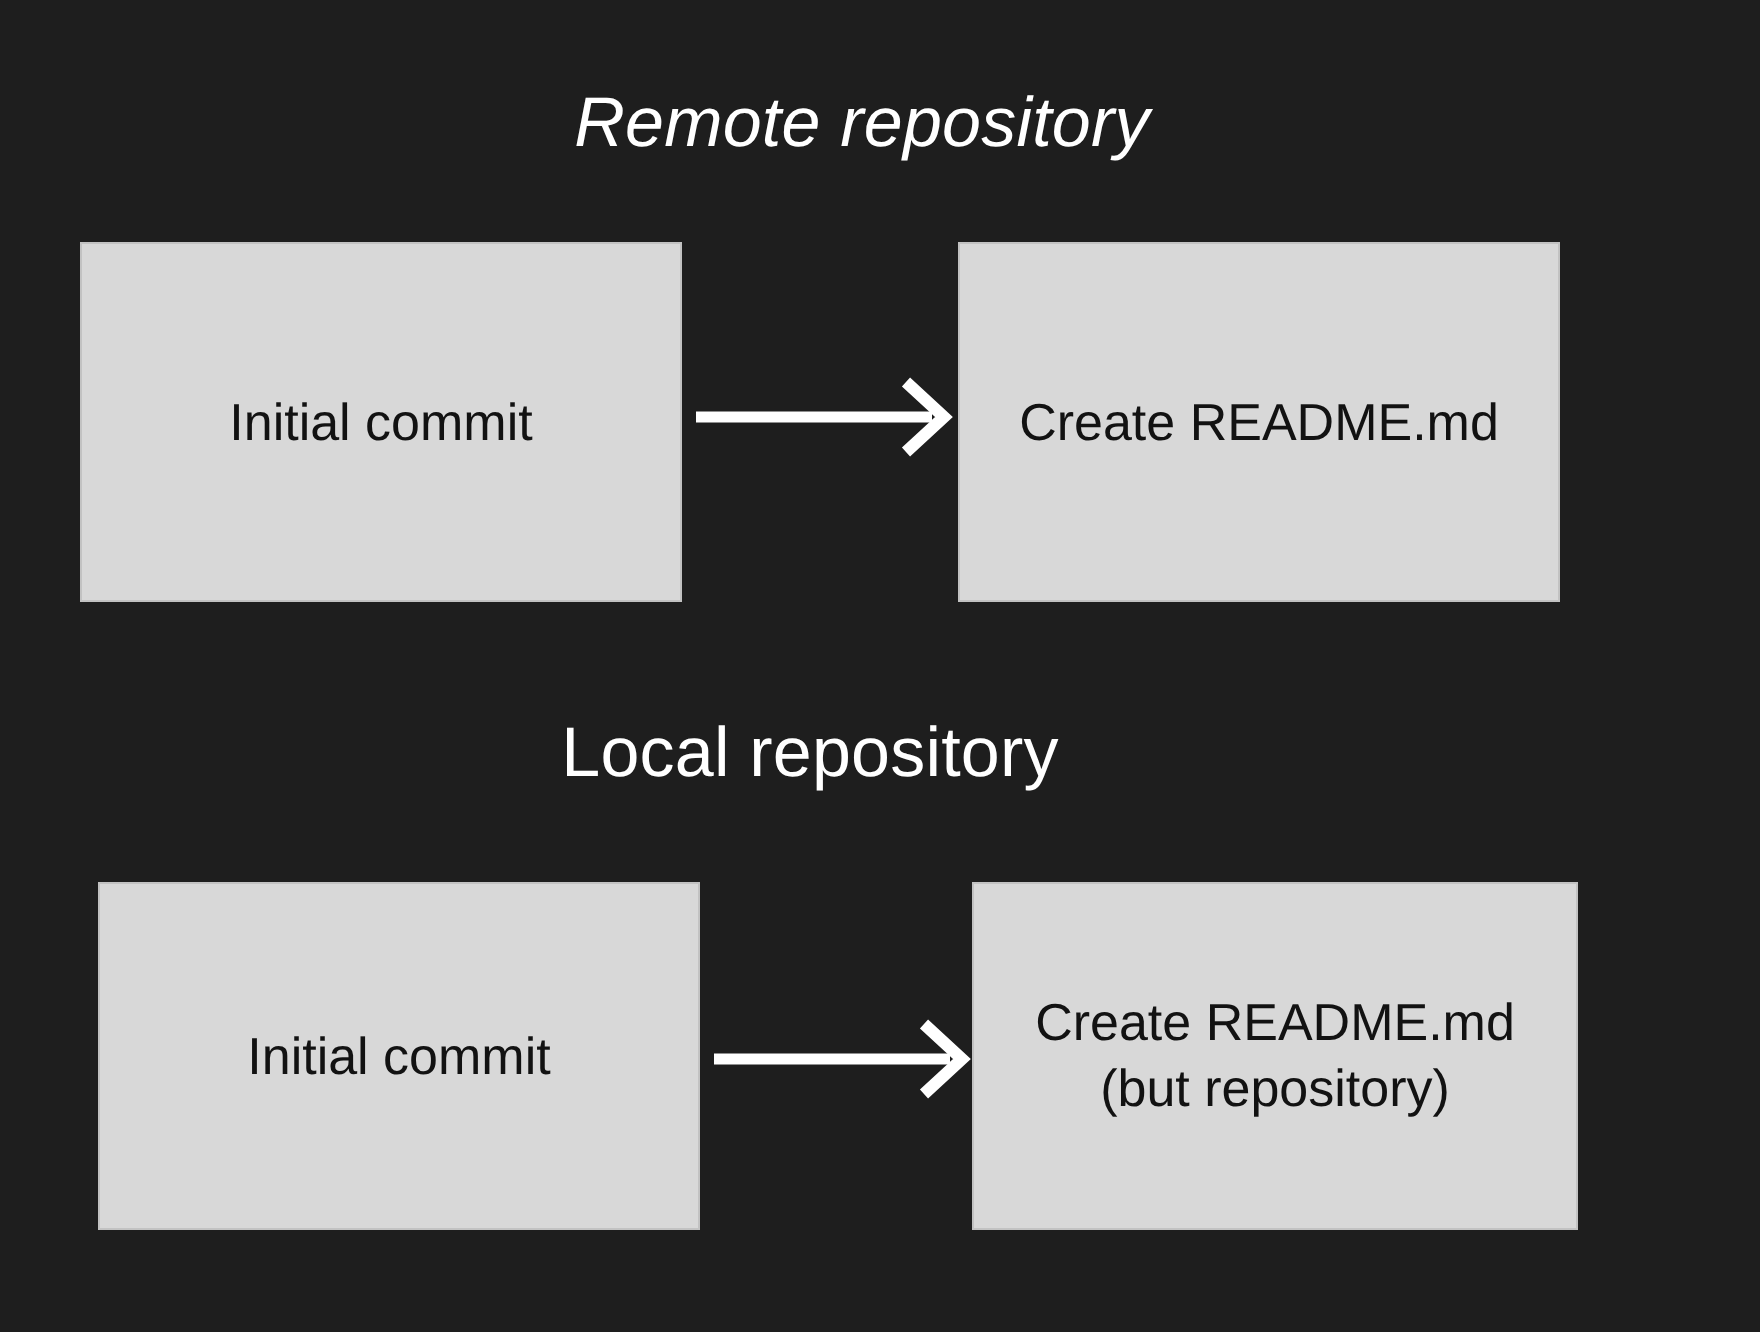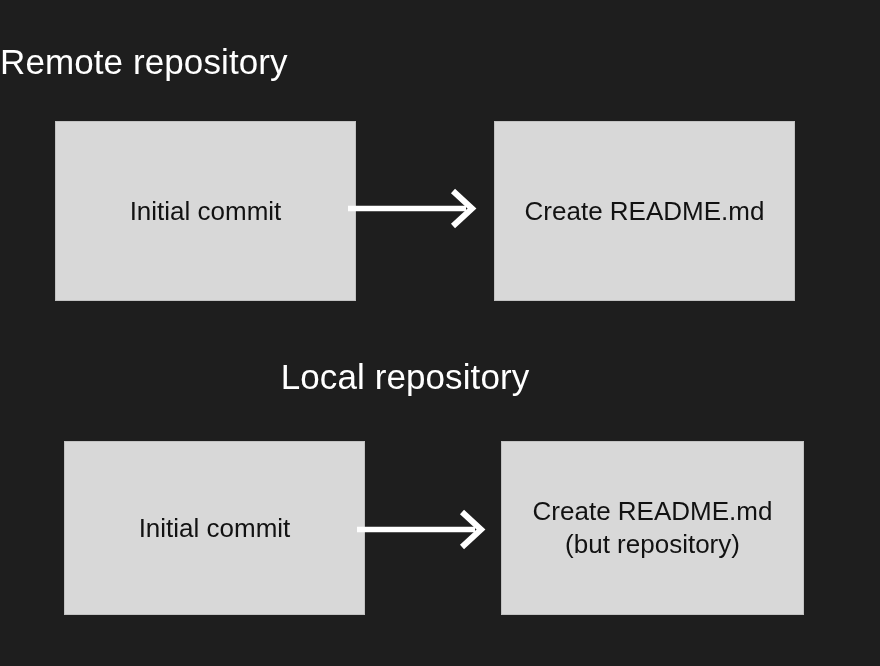--- a/index.html
+++ b/index.html
@@ -21,23 +21,25 @@
   .section-title {
     position: absolute;
     color: #ffffff;
     font-size: 35px;
     font-weight: 400;
     line-height: 1;
     white-space: nowrap;
     letter-spacing: 0.1px;
   }
   #title-remote {
-    left: 0;
+    left: 12px;
     top: 44px;
     width: 838px;
+    text-align: center;
+    font-style: italic;
   }
   #title-local {
     left: 0;
     top: 359px;
     width: 810px;
     text-align: center;
   }
 
   
   .node {
@@ -46,21 +48,20 @@
     border: 1px solid #c2c2c2;
     box-sizing: border-box;
     display: flex;
     align-items: center;
     justify-content: center;
     color: #121212;
     font-size: 26px;
     font-weight: 400;
     line-height: 1.26;
     text-align: center;
-    margin-left: 15px;
   }
   .node .node-label {
     display: block;
     padding: 0 8px;
   }
   .node .node-label .line2 { display: block; }
 
   #node-remote-initial { left: 40px;  top: 121px; width: 301px; height: 180px; }
   #node-remote-readme  { left: 479px; top: 121px; width: 301px; height: 180px; }
   #node-local-initial  { left: 49px;  top: 441px; width: 301px; height: 174px; }

